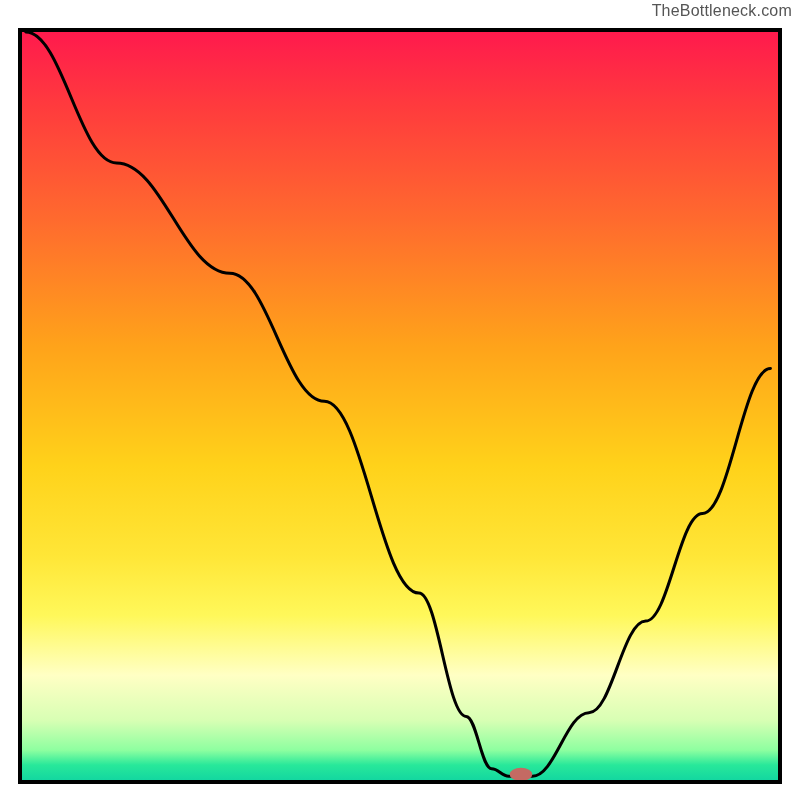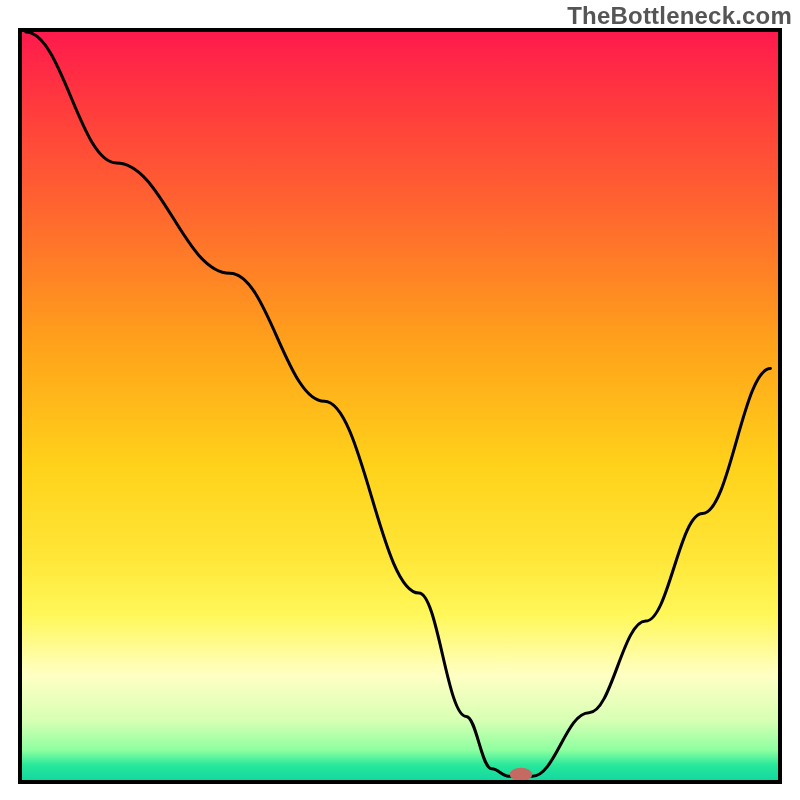--- a/index.html
+++ b/index.html
@@ -12,22 +12,22 @@
   }
   .figure {
     position: relative;
     width: 800px;
     height: 800px;
   }
   .watermark {
     position: absolute;
     top: 2px;
     right: 8px;
-    font-size: 24px;
-    font-weight: 700;
+    font-size: 16px;
+    font-weight: 400;
     color: #555555;
     letter-spacing: 0.2px;
   }
   .plot-frame {
     position: absolute;
     left: 18px;
     top: 28px;
     width: 764px;
     height: 756px;
     border: 4px solid #000000;

